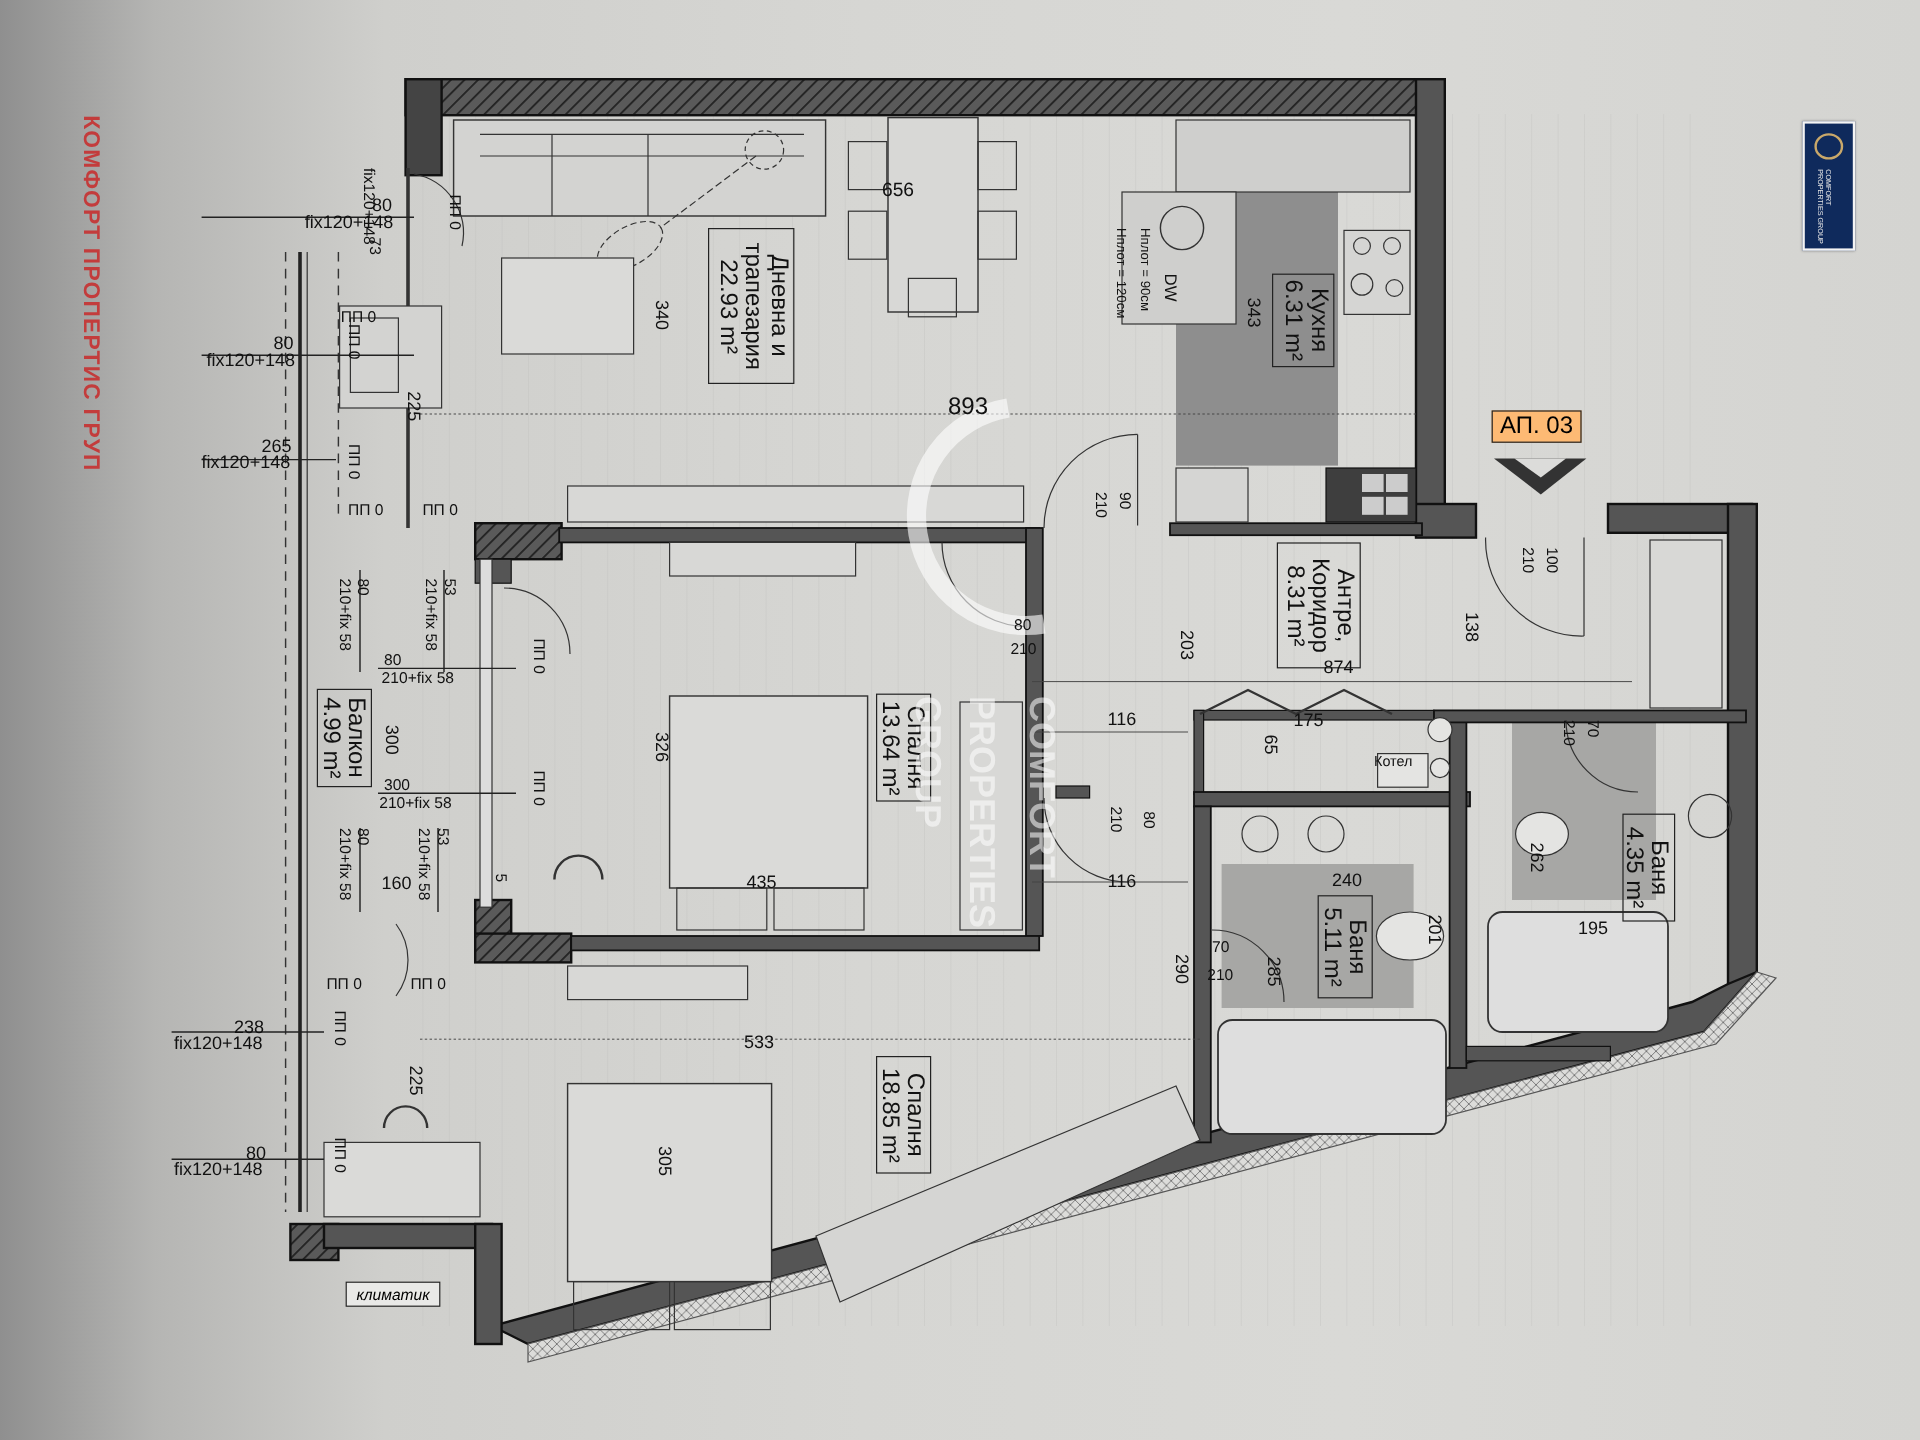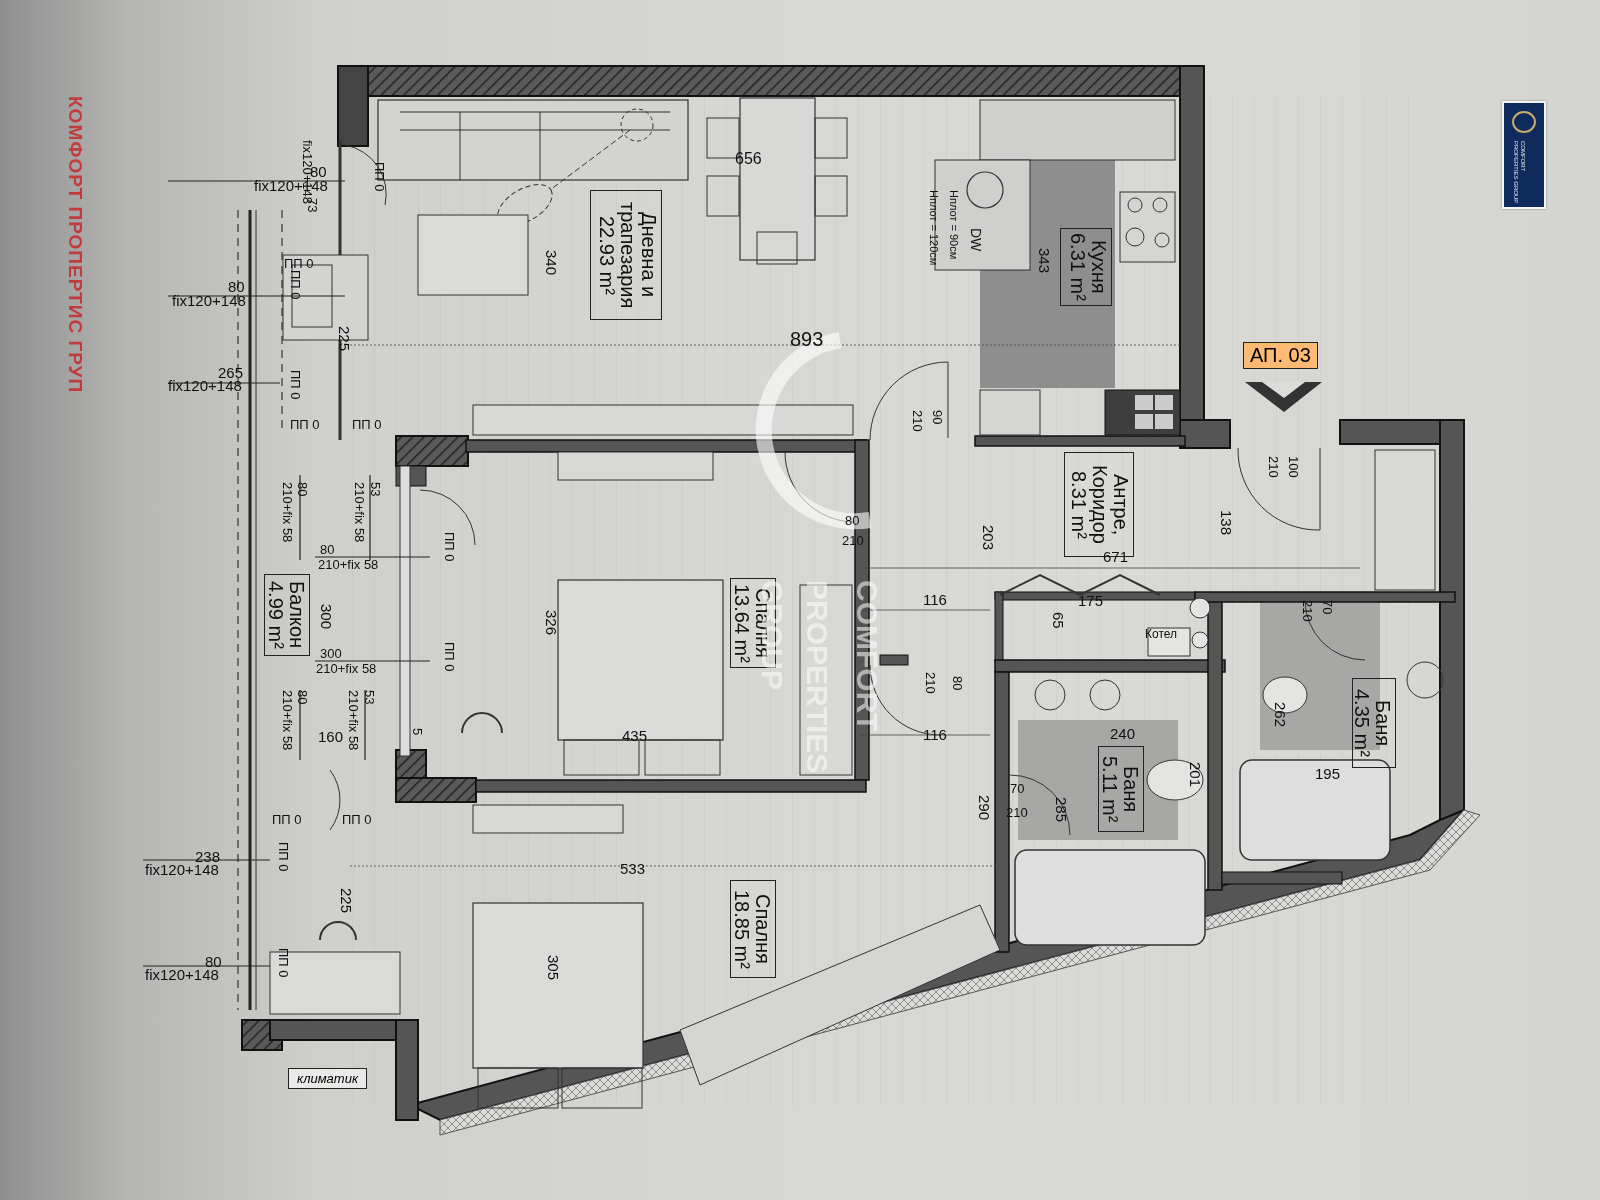--- a/index.html
+++ b/index.html
@@ -235,21 +235,21 @@
 
 <div class="ap">АП. 03</div>
 <div class="klim">климатик</div>
 <div class="dim" style="left:1145px;top:627px;font-size:12px;">Котел</div>
 <div class="dimv" style="left:968px;top:228px;font-size:14px;">DW</div>
 <div class="dimv" style="left:948px;top:190px;font-size:11px;">Hплот = 90см</div>
 <div class="dimv" style="left:928px;top:190px;font-size:11px;">Hплот = 120см</div>
 
 <div class="dim" style="left:735px;top:150px;font-size:16px;">656</div>
 <div class="dim" style="left:750px;top:328px;font-size:20px;margin-left:40px;">893</div>
-<div class="dim" style="left:1103px;top:548px;">671</div>
+<div class="dim" style="left:1103px;top:548px;">874</div>
 <div class="dim" style="left:845px;top:513px;font-size:13px;">80</div>
 <div class="dim" style="left:842px;top:533px;font-size:13px;">210</div>
 <div class="dim" style="left:923px;top:591px;">116</div>
 <div class="dim" style="left:1078px;top:592px;">175</div>
 <div class="dim" style="left:923px;top:726px;">116</div>
 <div class="dim" style="left:622px;top:727px;">435</div>
 <div class="dim" style="left:1110px;top:725px;">240</div>
 <div class="dim" style="left:1315px;top:765px;">195</div>
 <div class="dim" style="left:620px;top:860px;">533</div>
 <div class="dim" style="left:1010px;top:781px;font-size:13px;">70</div>

